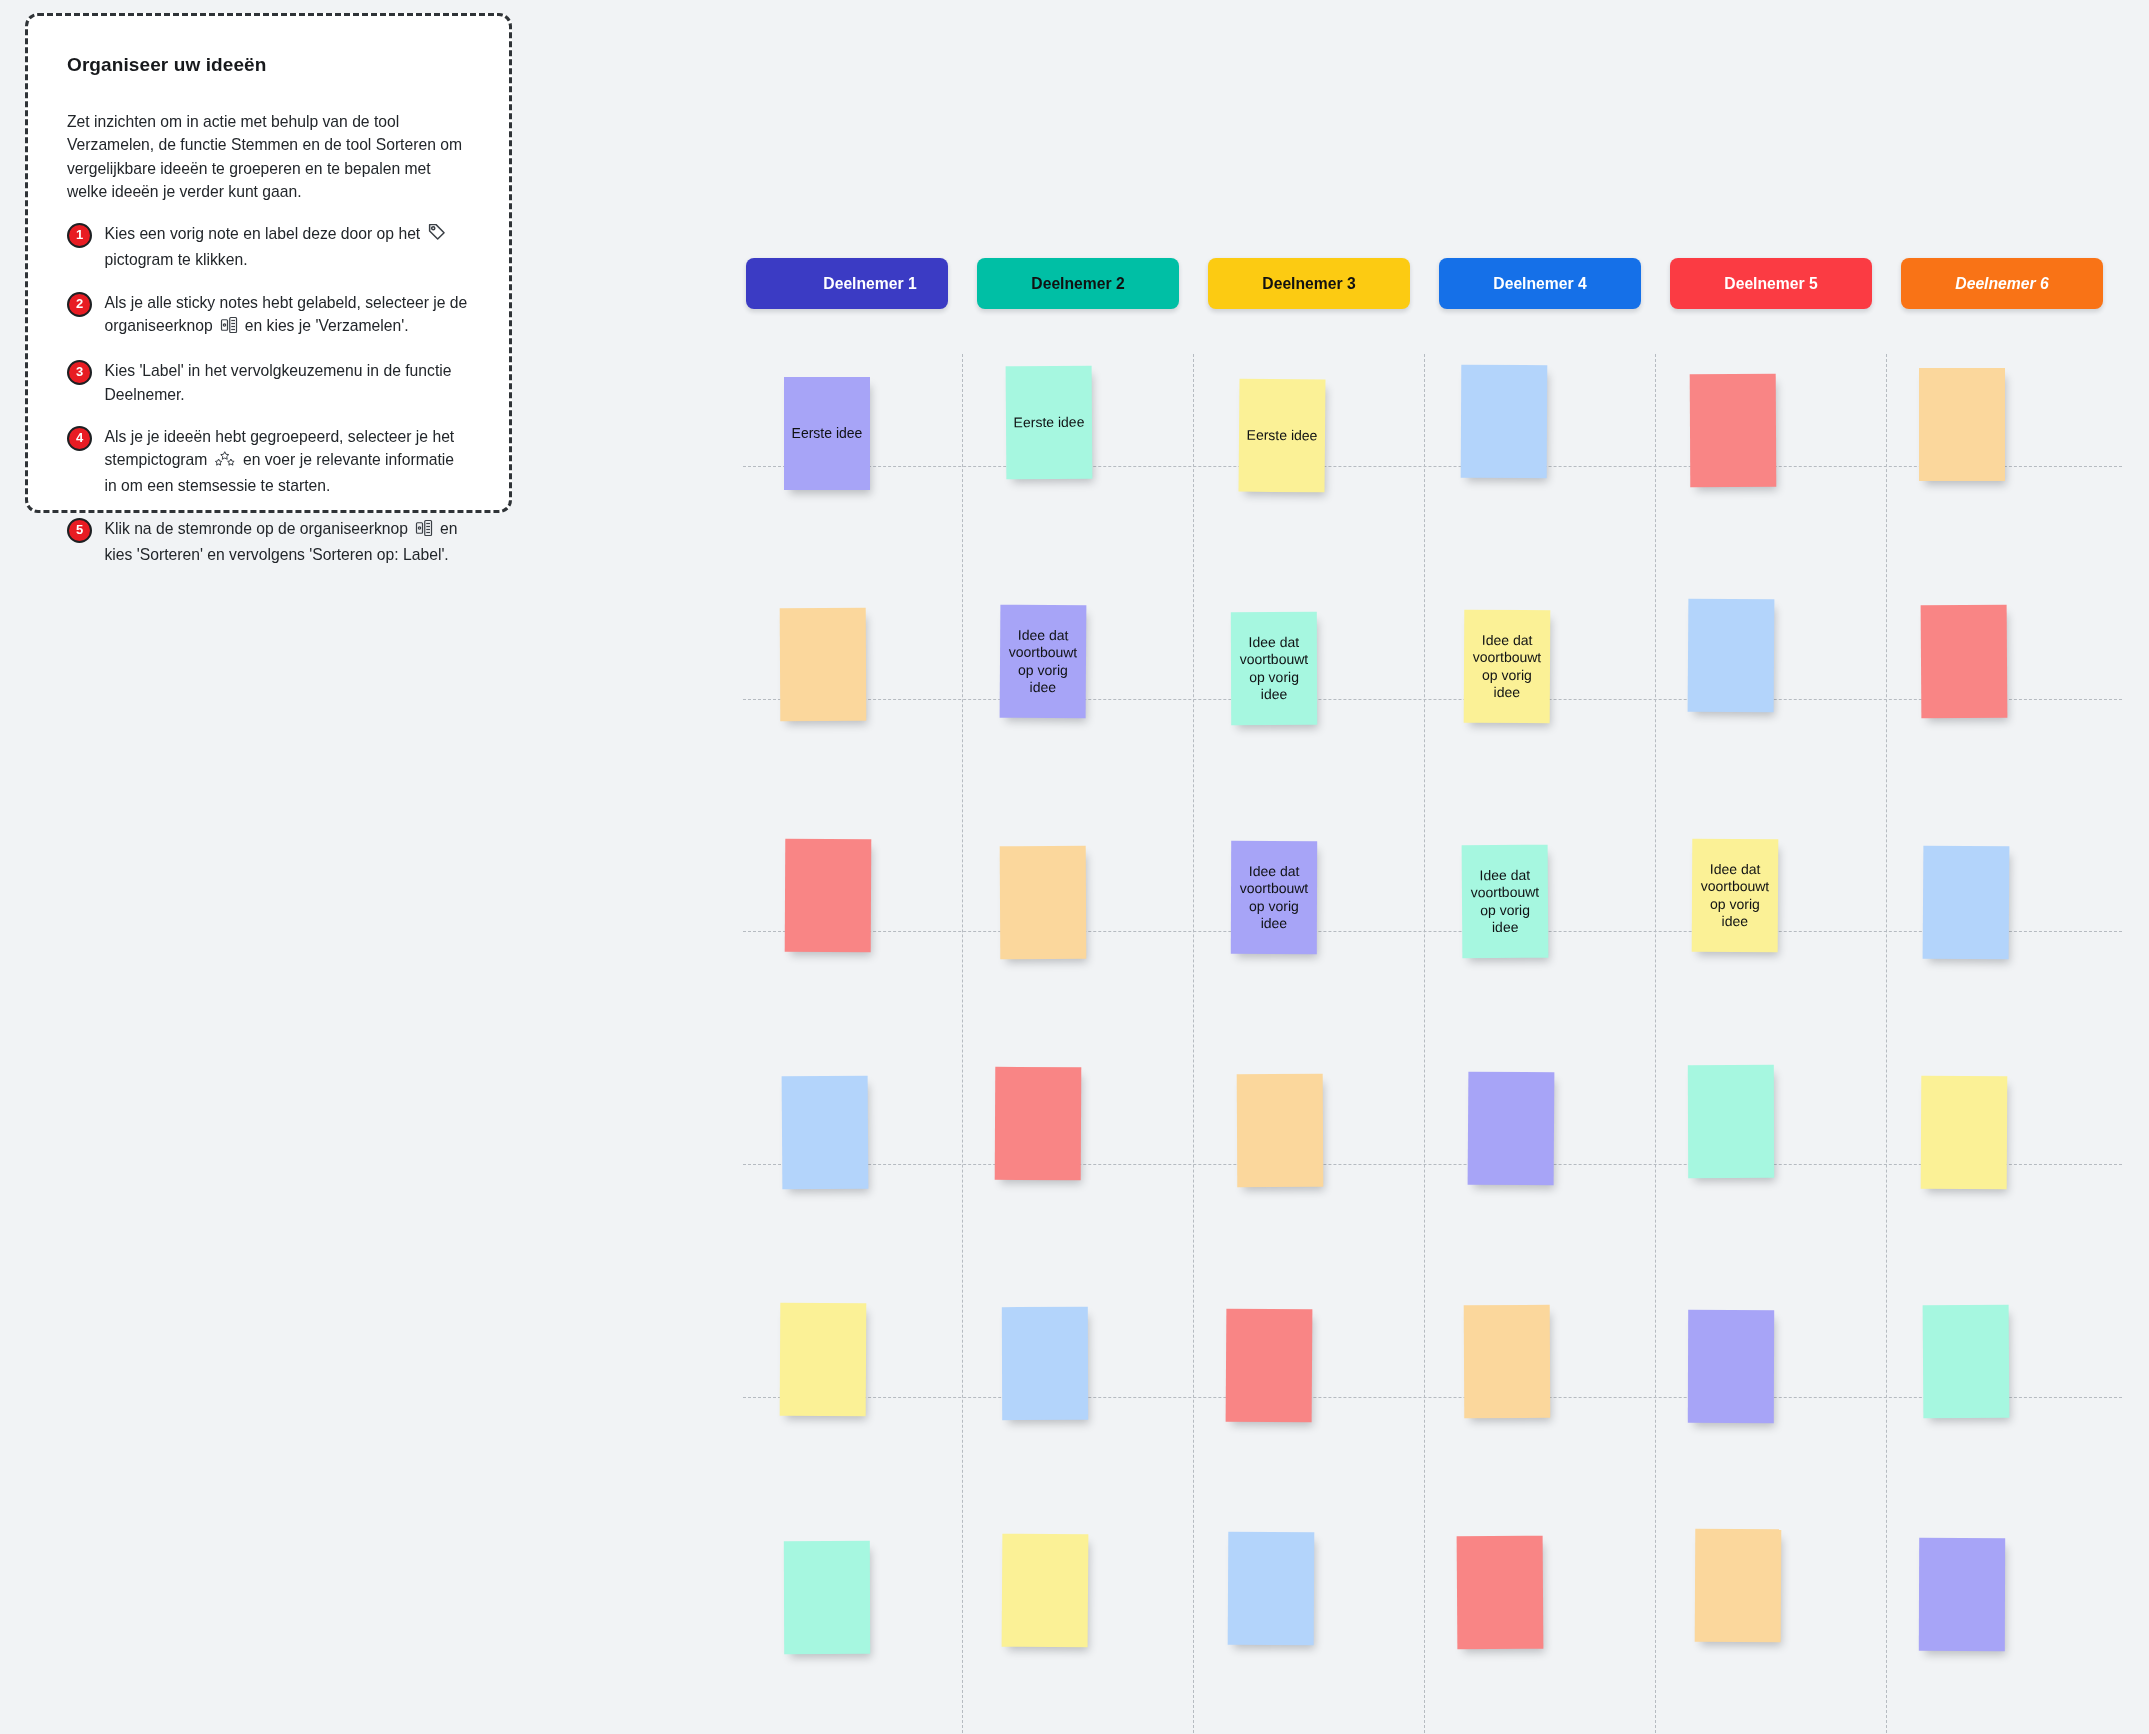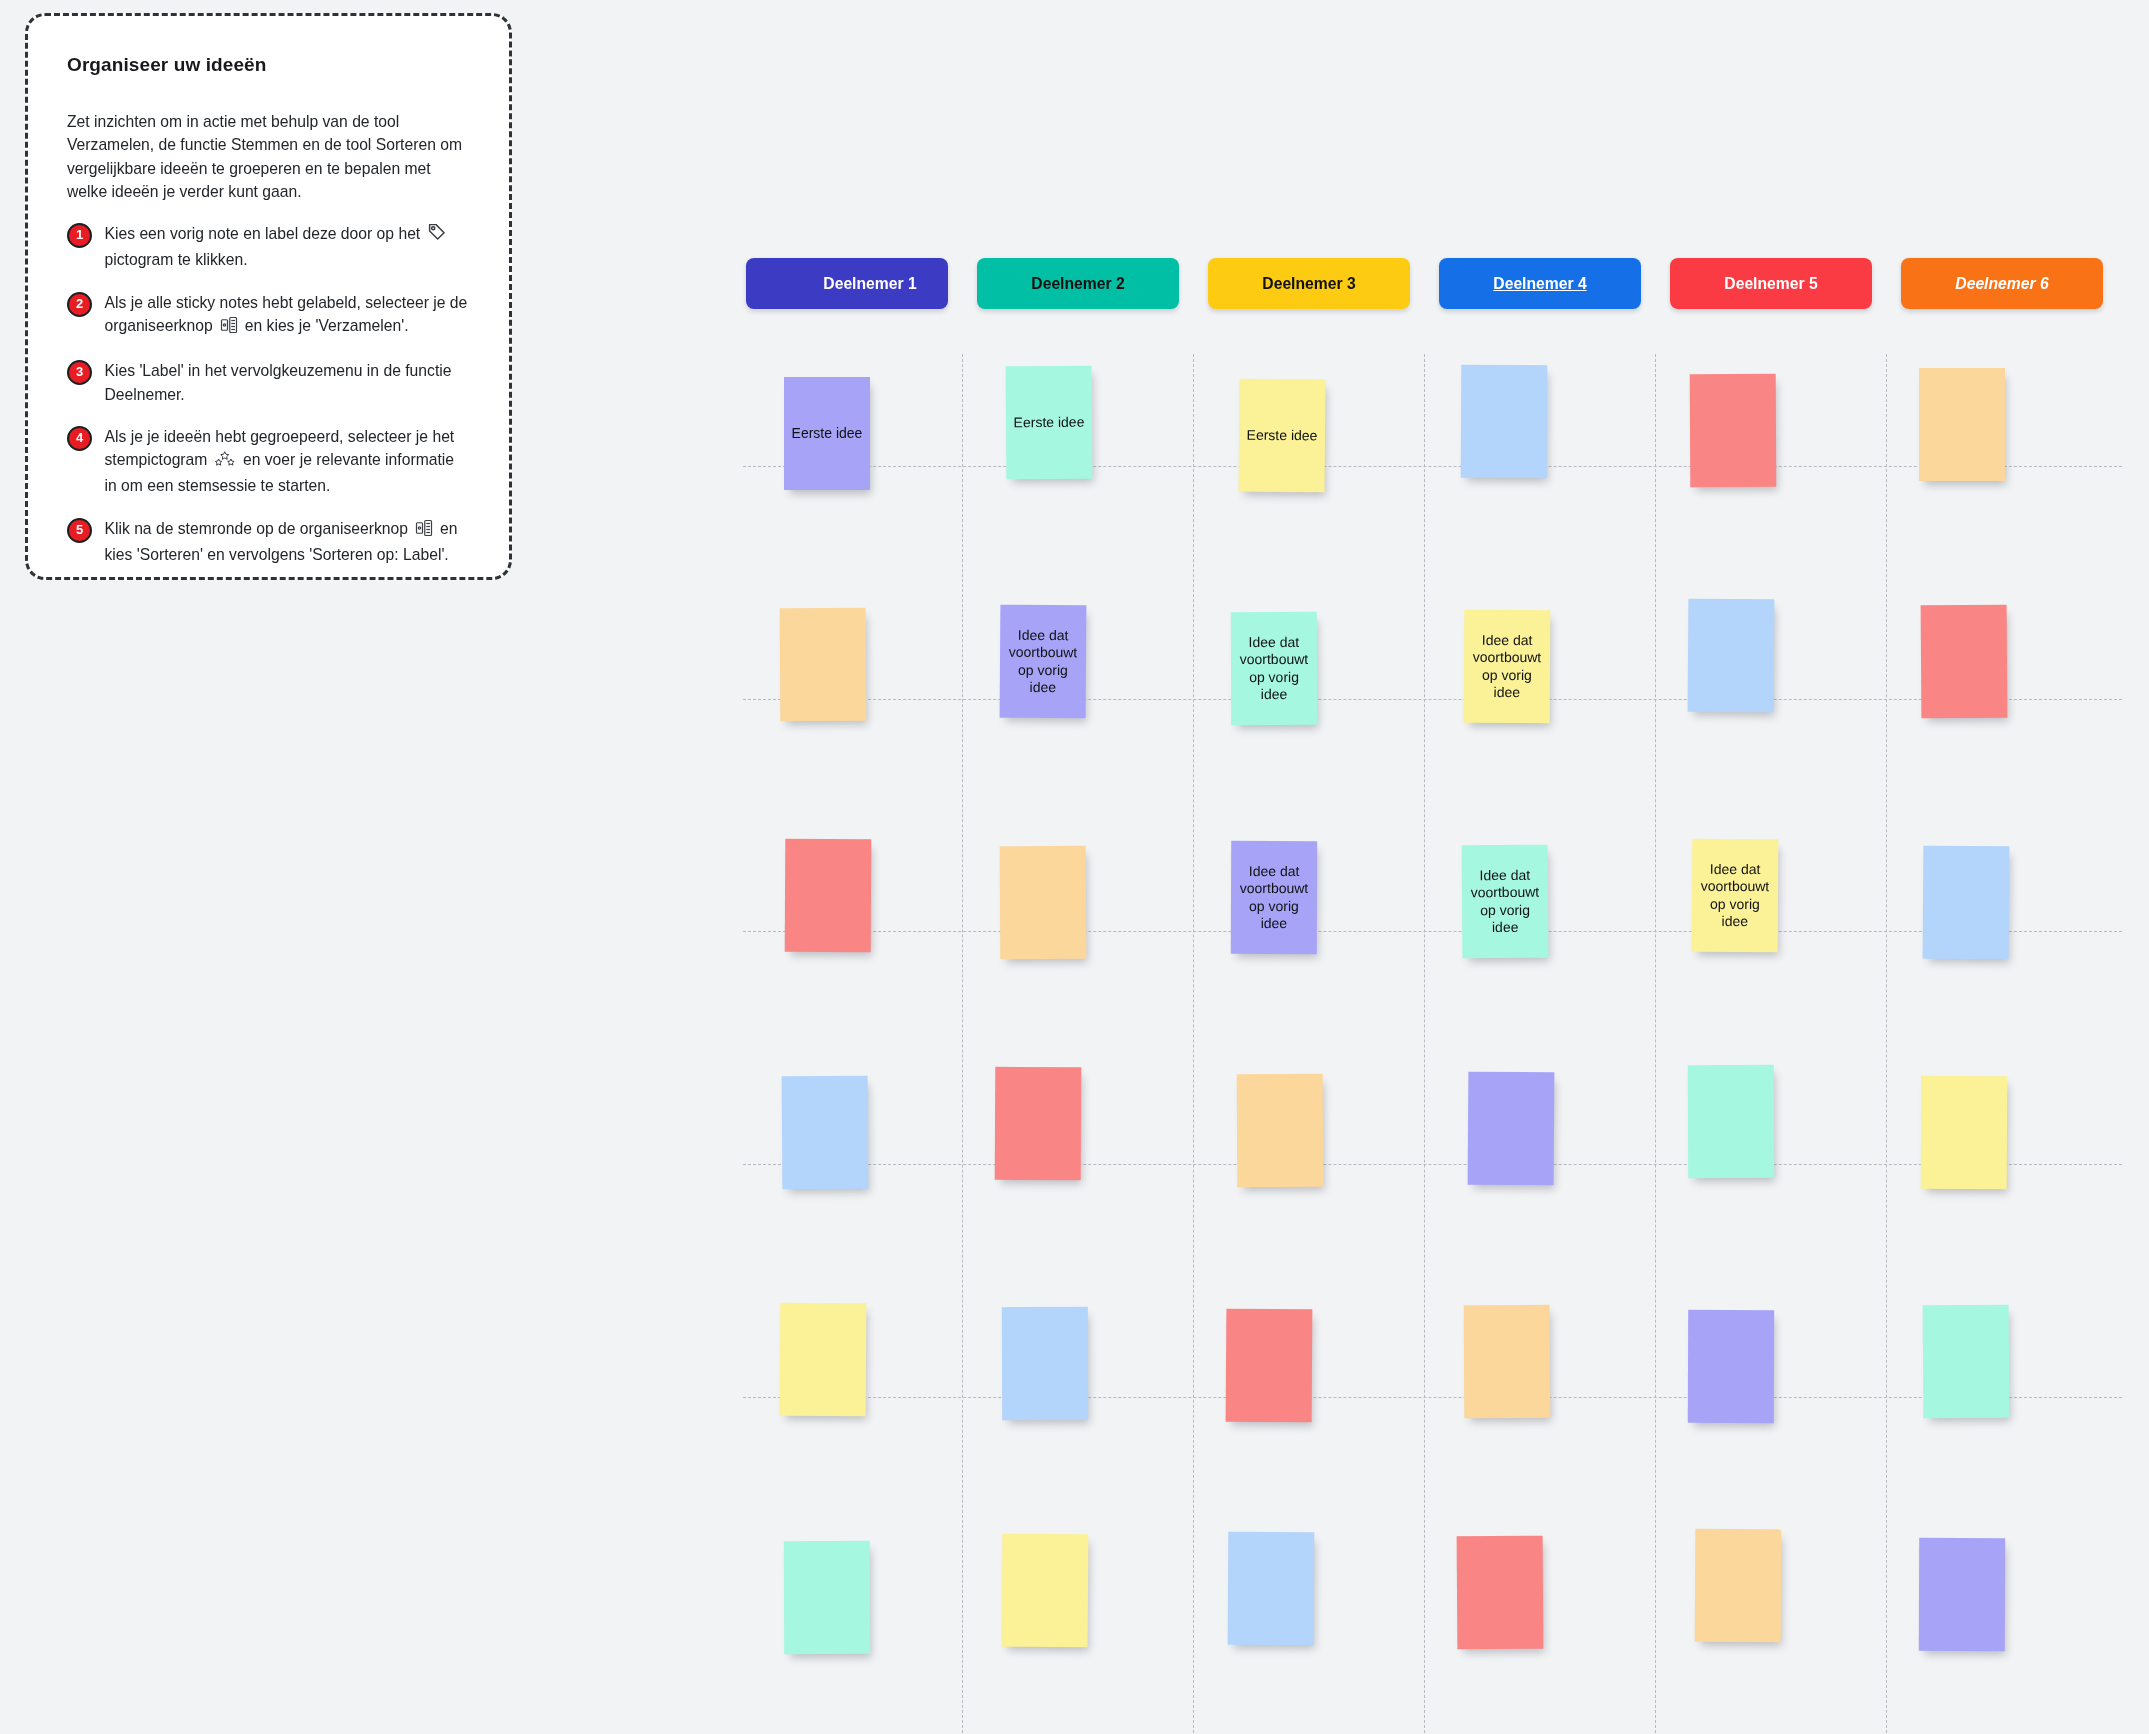--- a/index.html
+++ b/index.html
@@ -18,24 +18,24 @@
     height: 1735px;
     background: #f1f3f5;
   }
 
   
   #instructions-panel {
     position: absolute;
     left: 25px;
     top: 13.4px;
     width: 487px;
-    height: 567px;
+    height: 500px;
     background: #ffffff;
     border: 3.6px dashed #2f3337;
-    border-radius: 20px;
+    border-radius: 13px;
     padding: 38px 39px 27px 39px;
   }
 
   #instructions-title {
     font-size: 19px;
     font-weight: bold;
     color: #17191c;
     letter-spacing: 0.1px;
     margin-bottom: 34px;
   }
@@ -188,21 +188,21 @@
               </svg></span> <span>en kies 'Sorteren' en vervolgens 'Sorteren op: Label'.</span></div>
         </div>
       </div>
   </div>
 
   <div id="grid-area">
     <div id="col-headers">
         <div class="col-header" style="left: 0px; background: rgb(59, 59, 196); color: rgb(255, 255, 255); padding-left: 46px;">Deelnemer 1</div>
         <div class="col-header" style="left: 231px; background: rgb(0, 191, 165); color: rgb(17, 17, 17);">Deelnemer 2</div>
         <div class="col-header" style="left: 462px; background: rgb(252, 203, 18); color: rgb(17, 17, 17);">Deelnemer 3</div>
-        <div class="col-header" style="left: 693px; background: rgb(21, 112, 232); color: rgb(255, 255, 255); text-decoration: underline;">Deelnemer 4</div>
+        <div class="col-header" style="left: 693px; background: rgb(21, 112, 232); color: rgb(255, 255, 255);">Deelnemer 4</div>
         <div class="col-header" style="left: 924px; background: rgb(251, 59, 67); color: rgb(255, 255, 255);">Deelnemer 5</div>
         <div class="col-header" style="left: 1155px; background: rgb(249, 115, 22); color: rgb(255, 255, 255); font-style: italic;">Deelnemer 6</div>
       </div>
     <div id="grid-lines">
         <div class="grid-vline" style="left: 216px;"></div>
         <div class="grid-vline" style="left: 447px;"></div>
         <div class="grid-vline" style="left: 678px;"></div>
         <div class="grid-vline" style="left: 909px;"></div>
         <div class="grid-vline" style="left: 1140px;"></div>
         <div class="grid-hline" style="top: 208px;"></div>

